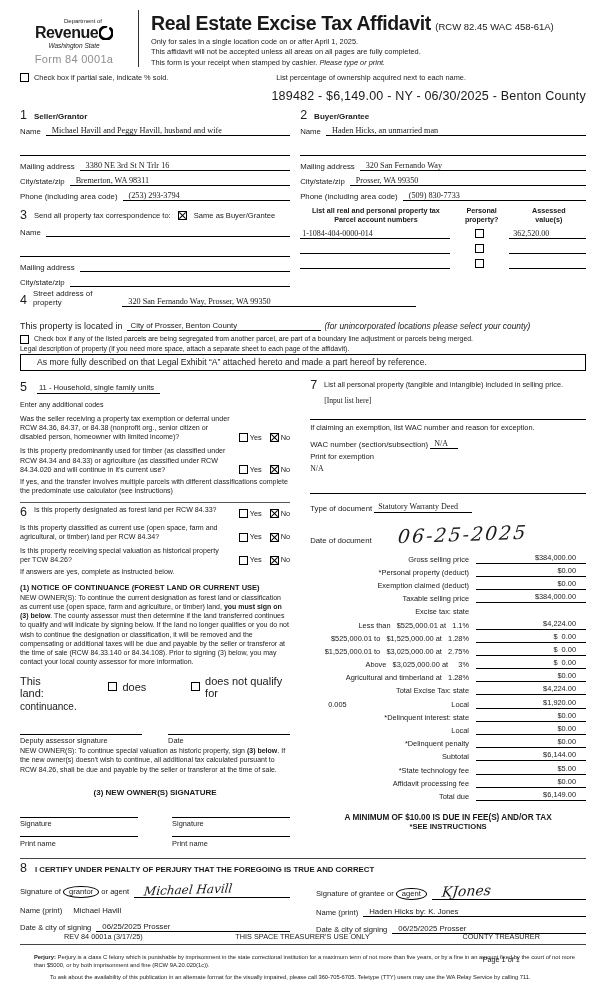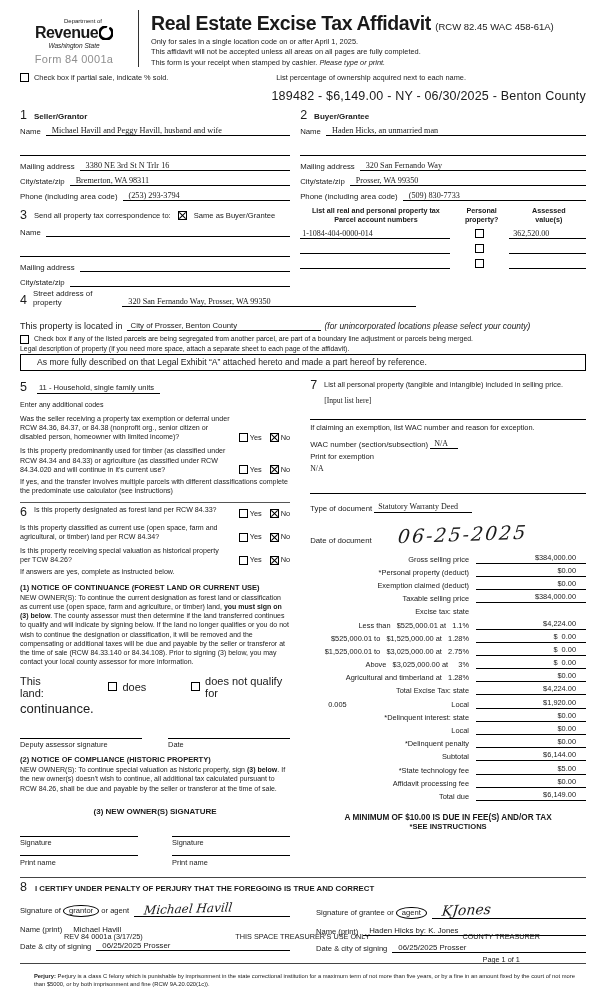--- a/index.html
+++ b/index.html
@@ -68,21 +68,21 @@
   .ans{white-space:nowrap;align-self:flex-end;font-size:7.4px;display:flex;align-items:center;gap:2px;}
   .ans .lb{margin-right:6px;}
   .codeline{display:flex;gap:10px;align-items:flex-end;}
   .usecode{font-size:7.6px;border-bottom:1px solid #000;padding:0 6px 1px 2px;}
   .small{font-size:7.1px;margin-top:3px;line-height:1.3;}
   .divline{border-top:1px solid #555;margin-top:6px;}
   .ntitle{font-weight:bold;font-size:7.5px;margin-top:6px;}
   .nbody{font-size:7px;line-height:1.3;margin-top:1px;}
   .landrow{display:flex;align-items:center;gap:5px;font-size:11px;margin-top:9px;}
   .landrow .sp{width:38px;}
-  .landcont{font-size:13px;margin-top:2px;}
+  .landcont{font-size:10px;margin-top:2px;}
   .deprow{display:flex;gap:26px;margin-top:22px;font-size:7.4px;}
   .depcell{flex:1;border-top:1px solid #000;padding-top:1.5px;}
   .n3title{font-weight:bold;font-size:8px;text-align:center;margin-top:14px;}
   .sigrow{display:flex;gap:34px;margin-top:20px;font-size:7.4px;}
   .sigcell{flex:1;border-top:1px solid #000;padding-top:1.5px;}
   .printrow{display:flex;gap:34px;margin-top:8px;font-size:7.4px;}
   
   .col7{flex:1;padding-left:10px;box-sizing:border-box;display:flex;flex-direction:column;}
   .inputnote{font-size:7.6px;margin:4px 0 0 14px;font-family:"Liberation Serif",serif;}
   .hr7{border-top:1px solid #000;margin-top:14px;}
@@ -377,21 +377,20 @@
         <span class="cb"></span>
         <span>does not qualify for</span>
       </div>
       <div class="landcont">continuance.</div>
 
       <div class="deprow">
         <span class="depcell">Deputy assessor signature</span>
         <span class="depcell">Date</span>
       </div>
 
-      <div class="ntitle">(2) NOTICE OF COMPLIANCE (HISTORIC PROPERTY)</div>
       <div class="nbody">
         <span>NEW OWNER(S): To continue special valuation as historic property, sign </span><b>(3) below</b><span>. If the new owner(s) doesn't wish to continue, all additional tax calculated pursuant to RCW 84.26, shall be due and payable by the seller or transferor at the time of sale.</span>
       </div>
 
       <div class="n3title">(3) NEW OWNER(S) SIGNATURE</div>
       <div class="sigrow">
         <span class="sigcell">Signature</span>
         <span class="sigcell">Signature</span>
       </div>
       <div class="printrow">

